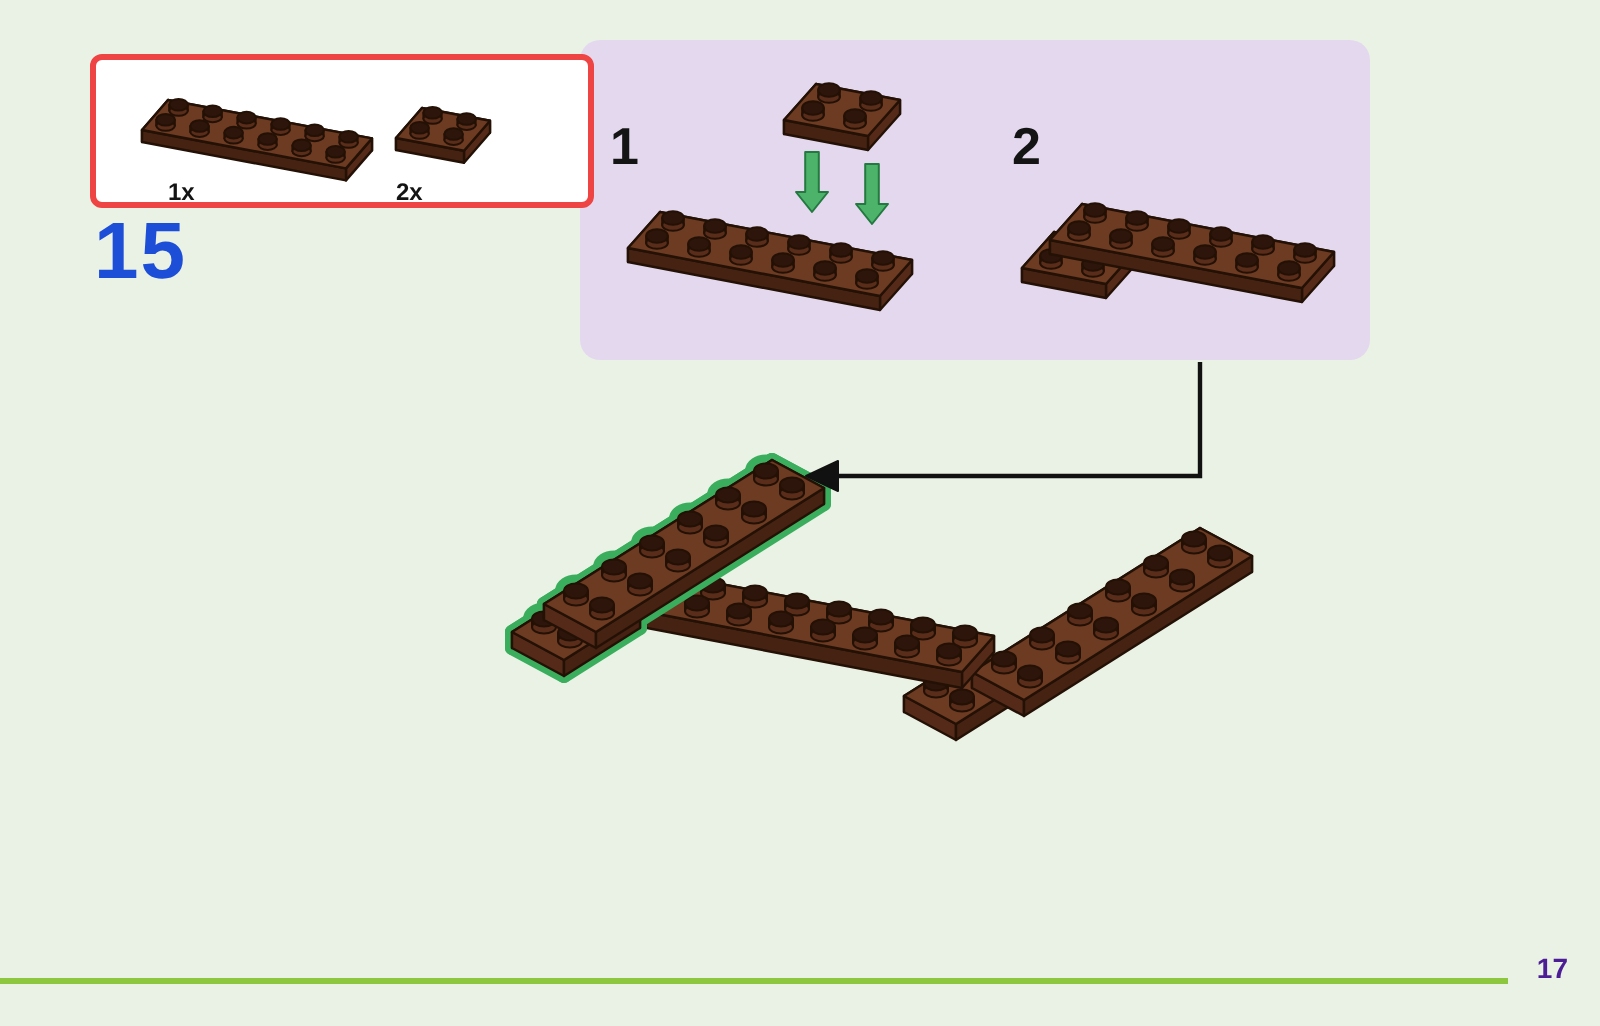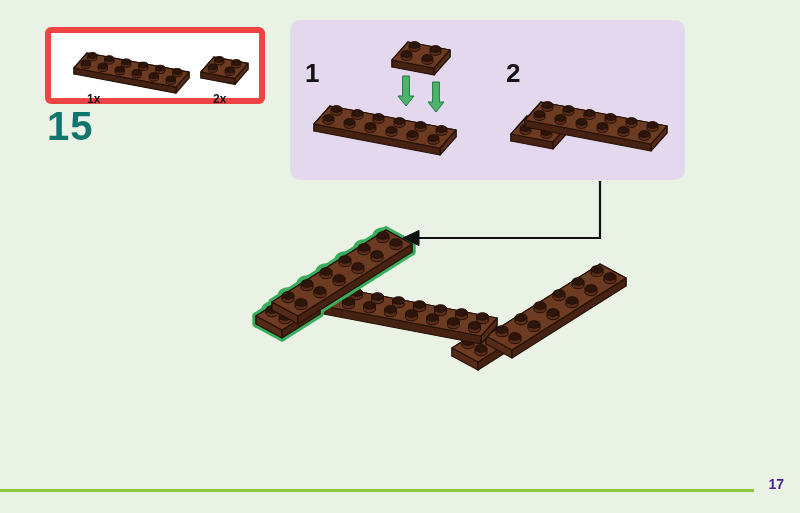--- a/index.html
+++ b/index.html
@@ -1,26 +1,26 @@
 <!DOCTYPE html>
 <html><head>
 <meta charset="utf-8">
 <style>
   * { margin:0; padding:0; box-sizing:border-box; }
   html,body { width:800px; height:513px; font-family:"Liberation Sans", sans-serif; }
   .page { position:absolute; top:0; left:0; width:800px; height:513px; background:#eaf2e5; overflow:hidden; }
 
-  .parts-box { position:absolute; left:45px; top:27px; width:220px; height:77px;
-               background:#ffffff; border:6px solid #ef4444; border-radius:6px; z-index:2;padding-left:17px; }
+  .parts-box { position:absolute; left:45px; top:27px; width:252px; height:77px;
+               background:#ffffff; border:3px solid #ef4444; border-radius:6px; z-index:2;padding-left:17px; }
   .parts-svg { position:absolute; left:0; top:0; }
   .part-label { position:absolute; font-size:12px; font-weight:bold; color:#141414; }
   .pl-1 { left:36px; top:59px; }
-  .pl-2 { left:150px; top:59px;margin-left:12px; }
-
-  .step-number { position:absolute; left:47px; top:104px; font-size:40px; font-weight:bold; color:#0f766e; z-index:2; letter-spacing:1px; }
+  .pl-2 { left:150px; top:59px; }
+
+  .step-number { position:absolute; left:47px; top:104px; font-size:40px; font-weight:bold; color:#1d4ed8; z-index:2; letter-spacing:1px; }
 
   .panel { position:absolute; left:290px; top:20px; width:395px; height:160px;
            background:#e4d8ef; border-radius:10px; z-index:1; }
   .panel-svg { position:absolute; left:0; top:0; }
   .substep-num { position:absolute; font-size:26px; font-weight:bold; color:#141414; }
   .sn-1 { left:15px; top:38px; }
   .sn-2 { left:216px; top:38px; }
 
   .main-svg { position:absolute; left:0; top:0; z-index:3; pointer-events:none; }
 

